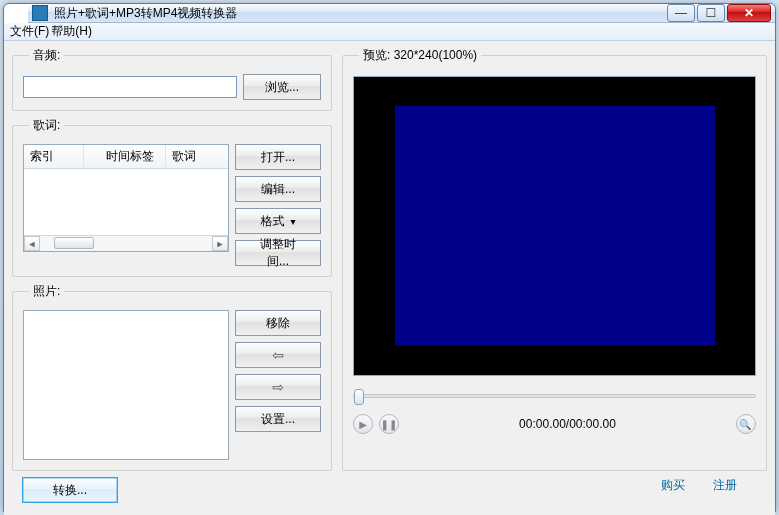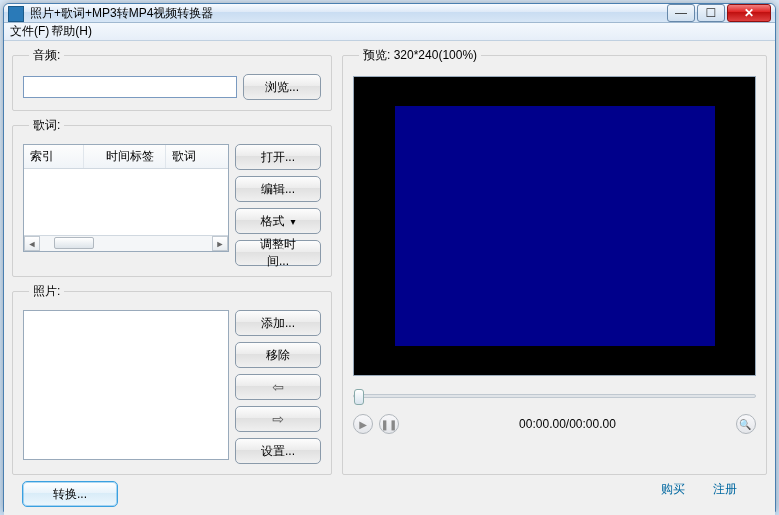--- a/index.html
+++ b/index.html
@@ -1,35 +1,35 @@
 <!DOCTYPE html>
 <html><head>
 <meta charset="utf-8">
 <style>
 * { box-sizing: border-box; margin: 0; padding: 0; font-family: "Microsoft YaHei", "SimSun", sans-serif; font-size: 12px; }
 body { background: linear-gradient(to bottom, #d8e8f8 0%, #c8dff5 100%); width: 779px; height: 515px; overflow: hidden; position: relative; }
 .window { position: absolute; top: 3px; left: 3px; width: 773px; height: 509px; background: #fff; border: 1px solid #4a7fb0; border-radius: 6px 6px 0 0; box-shadow: 0 0 8px rgba(0,0,0,0.3); display: flex; flex-direction: column; }
-.titlebar { height: 28px; background: linear-gradient(to bottom, #f8fbff 0%, #dde9f7 45%, #c9ddf2 46%, #d7e6f6 100%); border-bottom: 1px solid #a0b8d0; display: flex; align-items: flex-end; padding: 0 4px; border-radius: 6px 6px 0 0; }
+.titlebar { height: 28px; background: linear-gradient(to bottom, #f8fbff 0%, #dde9f7 45%, #c9ddf2 46%, #d7e6f6 100%); border-bottom: 1px solid #a0b8d0; display: flex; align-items: center; padding: 0 4px; border-radius: 6px 6px 0 0; margin-left: 24px; }
 .titlebar .icon { width: 16px; height: 16px; background: #2a7ab8; margin-right: 6px; display:inline-block; border:1px solid #1a5a8a;}
 .titlebar .title { flex: 1; color: #000; }
 .winbtns { display: flex; gap: 2px; }
 .winbtn { width: 28px; height: 18px; border: 1px solid #6688aa; border-radius: 3px; background: linear-gradient(to bottom, #f2f7fc, #d0e0f0); display: flex; align-items: center; justify-content: center; color: #333; }
 .winbtn.max { width: 28px; }
 .winbtn.close { width: 44px; background: linear-gradient(to bottom, #f08080, #e02020 45%, #c01010 46%, #e04040); border-color: #901010; color: #fff; font-weight: bold; }
 .menubar { height: 22px; background: linear-gradient(to bottom, #f4f8fd, #e6eef8); border-bottom: 1px solid #c0d0e0; display: flex; align-items: center; padding: 0 6px; gap: 2px; }
 .menuitem { color: #000; cursor: default; }
 .content { flex: 1; background: #f0f0f0; padding: 6px 8px 8px 8px; display: flex; flex-direction: column; }
 .columns { flex: 1; display: flex; gap: 10px; }
 .leftcol { width: 320px; display: flex; flex-direction: column; gap: 6px; }
 .rightcol { flex: 1; }
 fieldset { border: 1px solid #d0d0d0; border-radius: 2px; padding: 10px 10px 10px 10px; background: #f0f0f0; position: relative; }
 legend { padding: 0 4px; color: #000; background: #f0f0f0; margin-left: 6px; }
 .row { display: flex; gap: 6px; align-items: center; }
 input.text { height: 22px; border: 1px solid #7a9ac0; padding: 2px 4px; background: #fff; width: 100%; }
-.btn { height: 26px; min-width: 78px; border: 1px solid #8a9aaa; border-radius: 5px; background: linear-gradient(to bottom, #fdfdfd, #ececec 45%, #e0e0e0 46%, #f0f0f0); color: #000; display: inline-flex; align-items: center; justify-content: center; cursor: default; padding: 0 20px; }
+.btn { height: 26px; min-width: 78px; border: 1px solid #8a9aaa; border-radius: 0; background: linear-gradient(to bottom, #fdfdfd, #ececec 45%, #e0e0e0 46%, #f0f0f0); color: #000; display: inline-flex; align-items: center; justify-content: center; cursor: default; padding: 0 20px; }
 .btn.accent { border-color: #3aa0e0; box-shadow: 0 0 0 1px rgba(58,160,224,0.4) inset; background: linear-gradient(to bottom,#ffffff,#e8f3fb 45%,#d8ecf8 46%,#ecf6fd); }
 .btn .chev { margin-left: 6px; font-size: 10px; }
 .lyrics-body { display: flex; gap: 6px; }
 .listbox { flex: 1; border: 1px solid #9ab; background: #fff; height: 108px; display: flex; flex-direction: column; }
 .lh { display: flex; border-bottom: 1px solid #d0d8e0; background: linear-gradient(to bottom,#fdfdfd,#f0f4f8); }
 .lh span { padding: 3px 6px; border-right: 1px solid #e0e6ec; }
 .lh span:nth-child(1){width:60px;} .lh span:nth-child(2){width:66px;margin-left:16px;} .lh span:nth-child(3){flex:1;border-right:none;}
 .listbody { flex:1; }
 .hscroll { height: 16px; border-top: 1px solid #d0d8e0; display: flex; align-items:center; background:#f4f6f8;}
 .hscroll .arrow { width:16px; height:100%; border:1px solid #c0c8d0; background:linear-gradient(to bottom,#fff,#e8ecf0); display:flex;align-items:center;justify-content:center; font-size:9px;color:#666;}
@@ -112,21 +112,20 @@
               <button class="btn">调整时间...</button>
             </div>
           </div>
         </fieldset>
 
         <fieldset>
           <legend>照片:</legend>
           <div class="photos-body">
             <div class="photobox"></div>
             <div class="sidebtns">
-              <button class="btn">添加...</button>
               <button class="btn">移除</button>
               <button class="btn">
                   <span class="arrow-glyph">⇦</span>
                 </button>
               <button class="btn">
                   <span class="arrow-glyph">⇨</span>
                 </button>
               <button class="btn">设置...</button>
             </div>
           </div>

